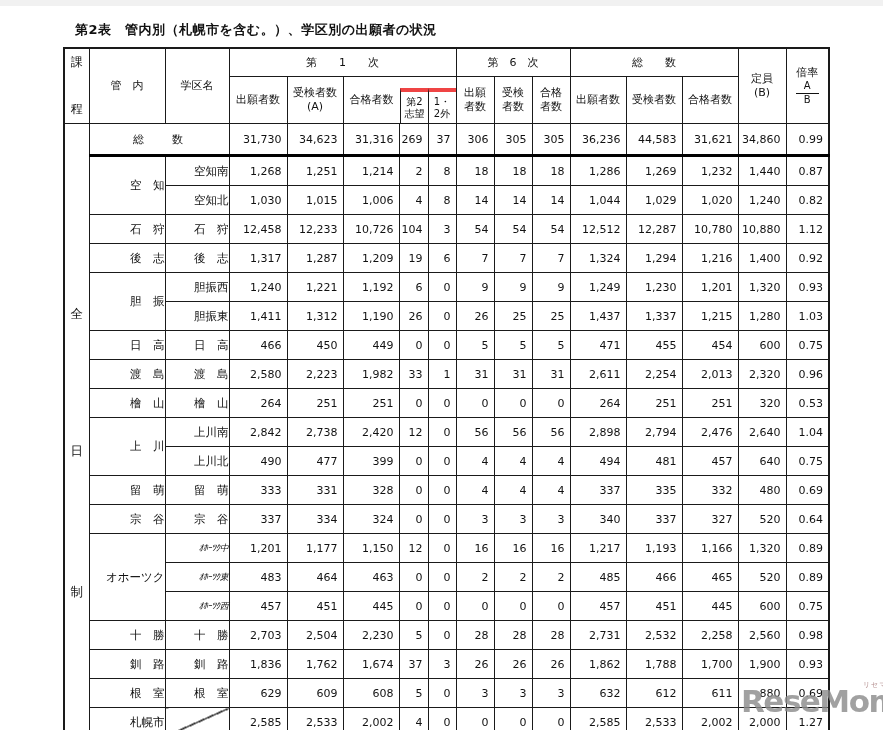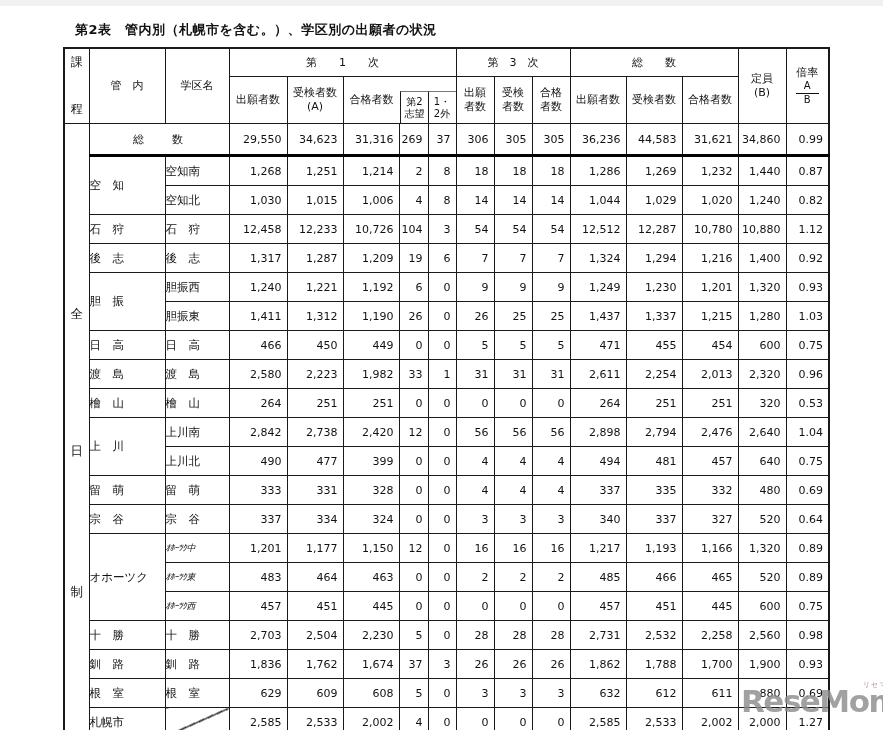--- a/index.html
+++ b/index.html
@@ -9,38 +9,38 @@
   .title{position:absolute;left:75px;top:21px;font-size:13px;font-weight:bold;letter-spacing:.5px;}
   table.main{position:absolute;left:63px;top:47px;border-collapse:collapse;table-layout:fixed;
              border:2px solid #1a1a1a;}
   th,td{border:1px solid #1a1a1a;font-weight:normal;}
   thead th{font-size:11px;text-align:center;padding:1px 0;line-height:1.25;vertical-align:middle;}
   thead tr.grp th{height:25px;}
   thead tr.lbl th{height:44px;}
   .pre{white-space:pre-line;}
   tbody td{font-size:11px;height:28px;padding:0;vertical-align:middle;}
   td.num{text-align:right;padding-right:5px;font-variant-numeric:tabular-nums;}
-  td.kannai,td.gakku{text-align:left;font-size:11.5px;}
+  td.kannai,td.gakku{text-align:right;font-size:11.5px;}
   td.gakku.small{font-size:9px;letter-spacing:-.3px;font-style:italic;}
   td.diagonal{background:linear-gradient(to bottom right,
       transparent calc(50% - .8px),#333 calc(50% - .8px),#333 calc(50% + .8px),transparent calc(50% + .8px));}
   tr.totals-row td{height:30px;border-bottom:3px solid #000;font-size:11px;}
   tr.totals-row td.label{text-align:center;letter-spacing:2px;}
   
   th.katei-h .stack{display:flex;flex-direction:column;justify-content:space-between;align-items:center;
       height:62px;font-size:12px;}
   td.katei-cell{position:relative;border-bottom:2px solid #1a1a1a;}
   td.katei-cell .vchar{position:absolute;left:0;width:100%;text-align:center;font-size:12.5px;
       transform:translateY(-50%);}
   
   th.pass-composite{position:relative;padding:0;}
   th.pass-composite .pass-label{position:absolute;left:0;top:0;width:56px;height:100%;
       display:flex;align-items:center;justify-content:center;}
   th.pass-composite .subbox{position:absolute;bottom:0;height:31px;border-left:1px solid #1a1a1a;
-      border-top:1px solid #ef4444;display:flex;align-items:center;justify-content:center;
+      border-top:4px solid #ef4444;display:flex;align-items:center;justify-content:center;
       font-size:10px;line-height:1.15;white-space:pre-line;}
   th.pass-composite .sb1{right:27px;width:28px;}
   th.pass-composite .sb2{right:0;width:27px;}
   
   .frac{display:inline-block;margin-top:1px;font-size:10px;line-height:1.25;}
   .frac .a{display:block;border-bottom:1px solid #111;padding:0 8px;}
   .frac .b{display:block;}
   
   .watermark{position:absolute;left:741px;top:683px;pointer-events:none;}
   .watermark .wordmark{font-size:31px;font-weight:bold;letter-spacing:-1.5px;color:#8d8d8d;opacity:.82;}
@@ -76,21 +76,21 @@
       <tr class="grp">
         <th rowspan="2" class="katei-h">
           <span class="stack">
             <span>課</span>
             <span>程</span>
           </span>
         </th>
         <th rowspan="2">管　内</th>
         <th rowspan="2">学区名</th>
         <th colspan="5">第　　1　　次</th>
-        <th colspan="3">第　3　次</th>
+        <th colspan="3">第　6　次</th>
         <th colspan="3">総　　数</th>
         <th rowspan="2" class="pre">定員
 (B)</th>
         <th rowspan="2">
           <div>倍率</div>
           <span class="frac">
             <span class="a">A</span>
             <span class="b">B</span>
           </span>
         </th>
@@ -118,21 +118,21 @@
       </tr>
     </thead>
     <tbody id="tbody">
       <tr class="totals-row">
         <td rowspan="21" class="katei-cell">
           <span class="vchar" style="top:31%">全</span>
           <span class="vchar" style="top:53.5%">日</span>
           <span class="vchar" style="top:76.5%">制</span>
         </td>
         <td colspan="2" class="label">総　　数</td>
-        <td class="num">29,550</td>
+        <td class="num">31,730</td>
         <td class="num">34,623</td>
         <td class="num">31,316</td>
         <td class="num">269</td>
         <td class="num">37</td>
         <td class="num">306</td>
         <td class="num">305</td>
         <td class="num">305</td>
         <td class="num">36,236</td>
         <td class="num">44,583</td>
         <td class="num">31,621</td>

